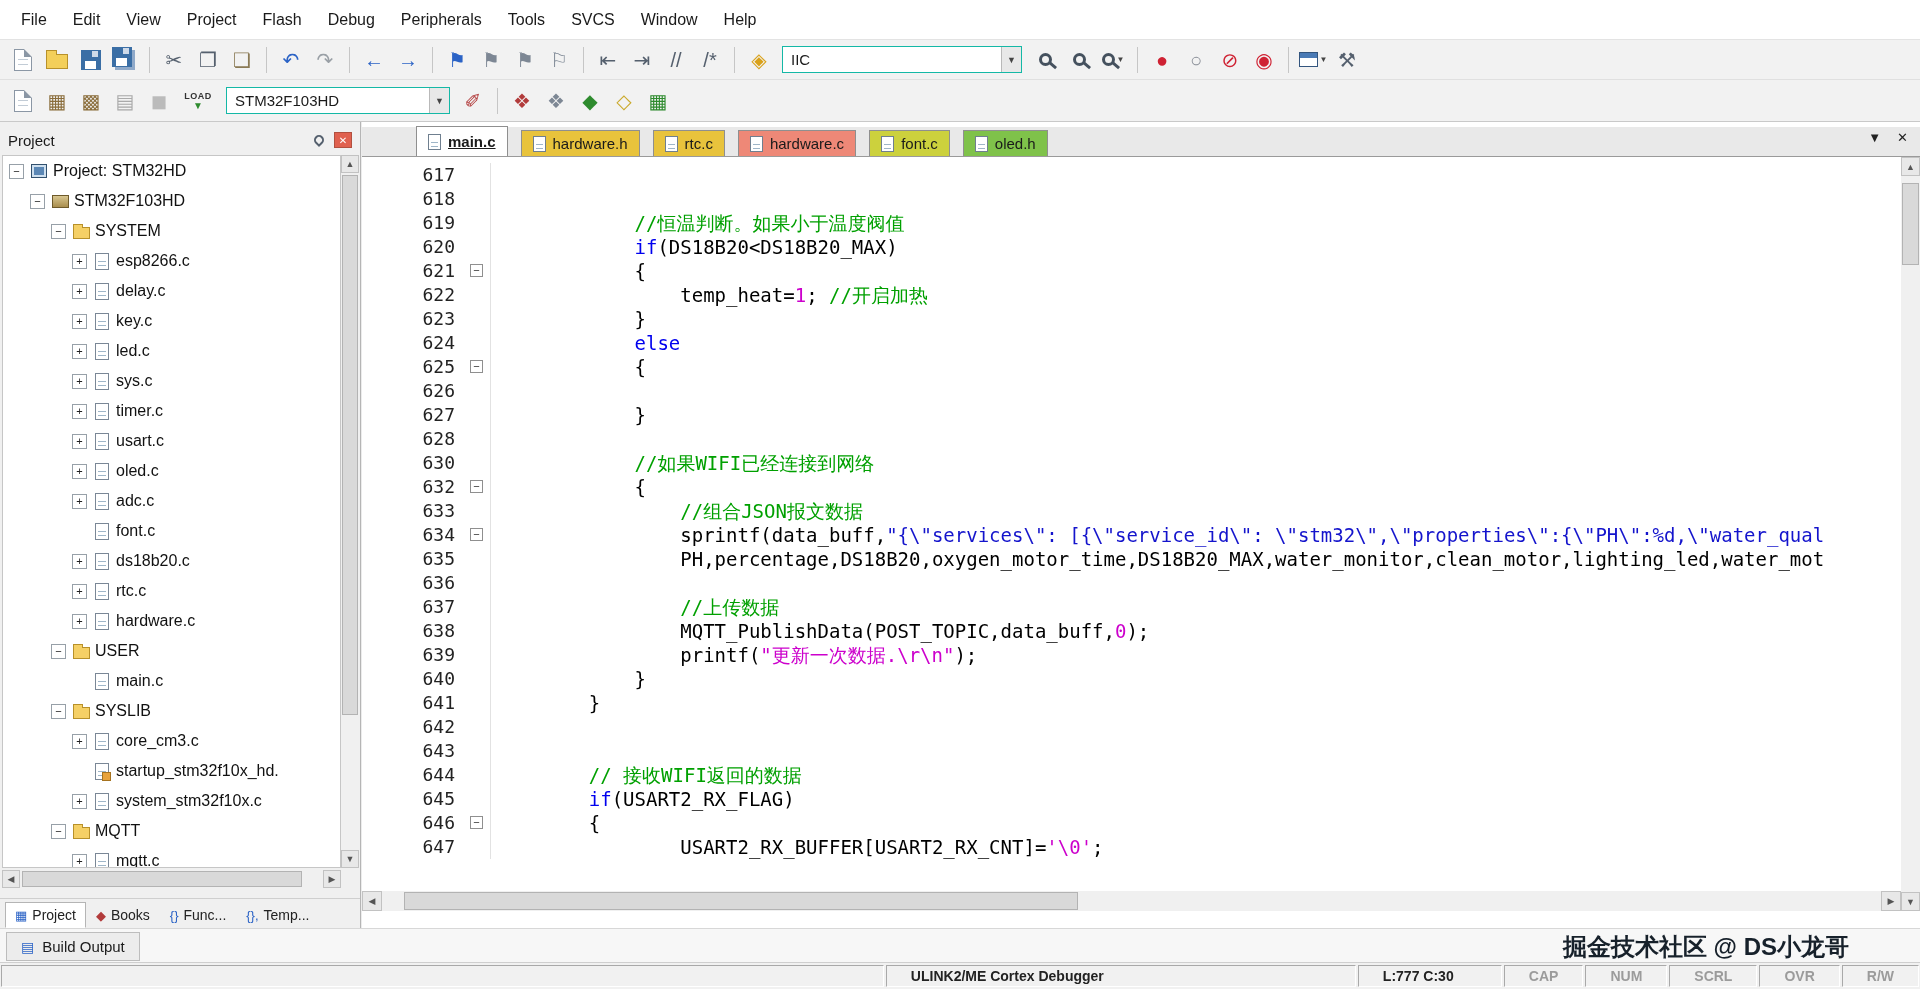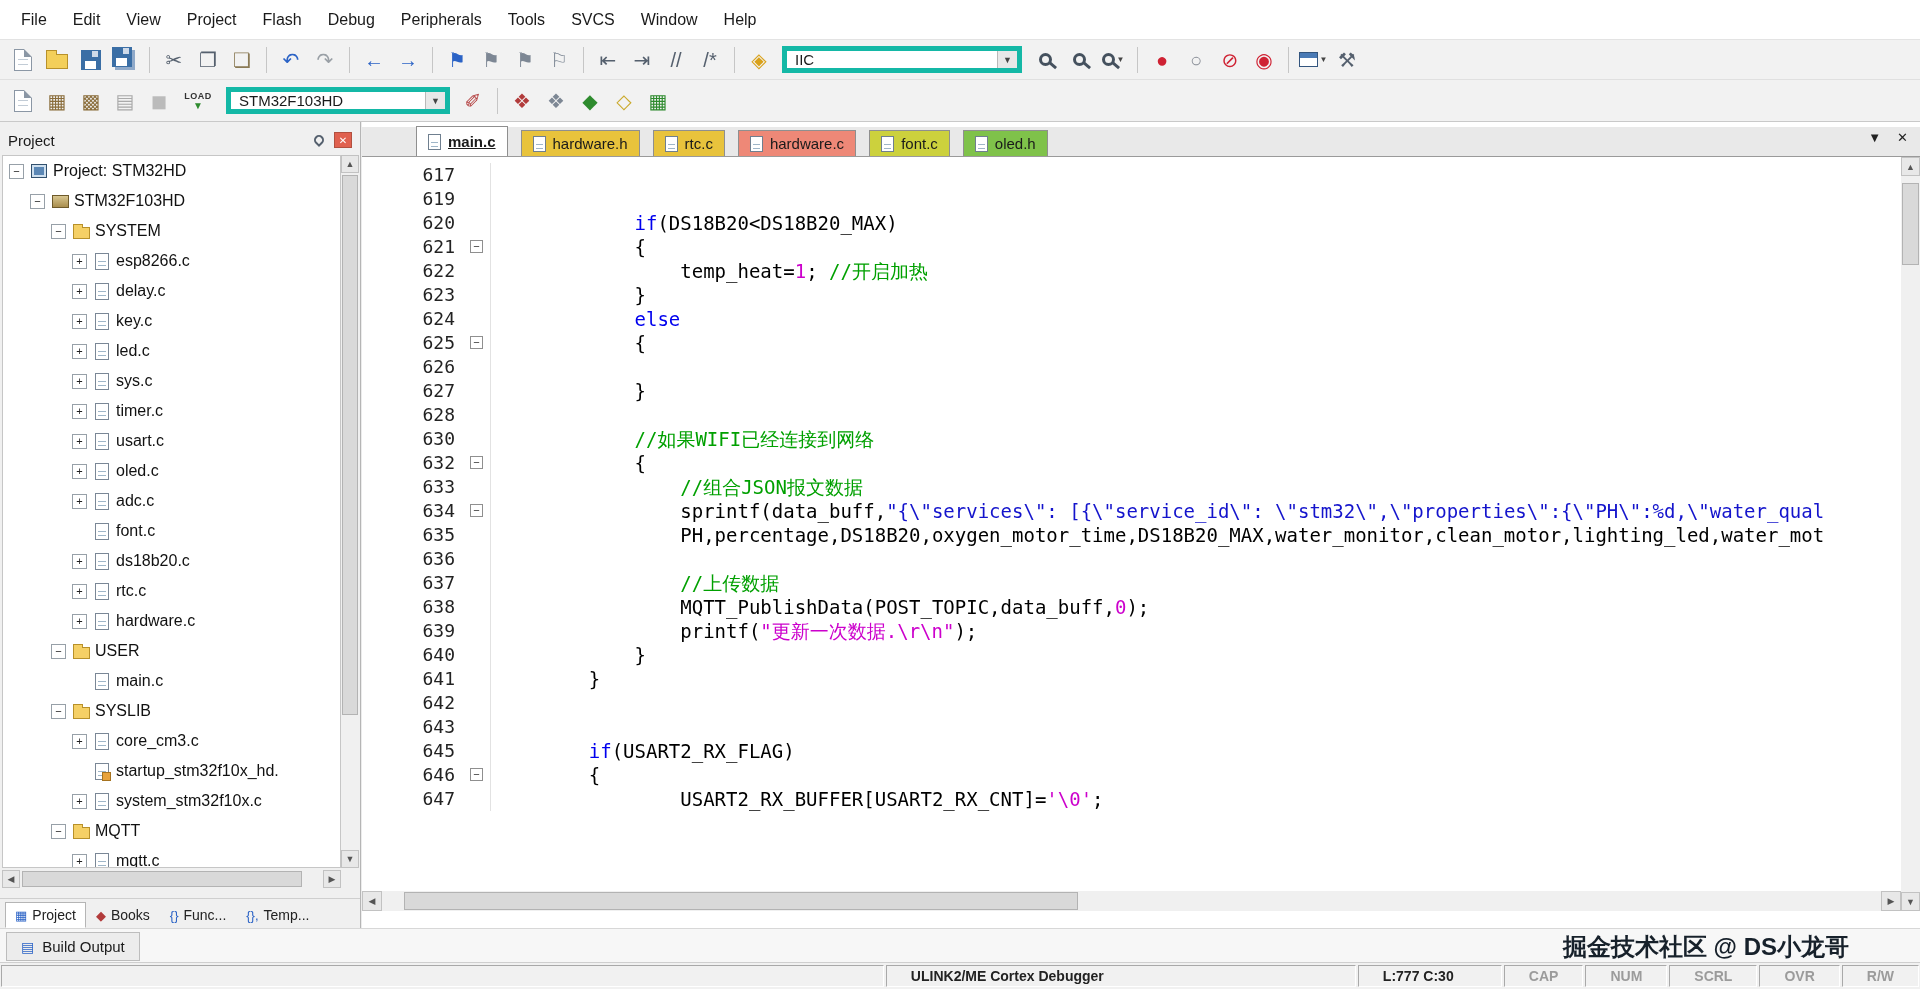--- a/index.html
+++ b/index.html
@@ -34,21 +34,21 @@
   .i-floppy-all { box-shadow:3px 3px 0 #8fa9c9; margin:-3px 3px 3px -3px; }
   .i-lens, .i-lens-caret { width:13px; height:13px; border:3px solid #45515e; border-radius:50%; position:relative; }
   .i-lens::after, .i-lens-caret::after { content:""; position:absolute; width:8px; height:3px; background:#45515e;
     right:-8px; bottom:-4px; transform:rotate(40deg); }
   .i-window-caret { width:19px; height:15px; border:1px solid #33557e; background:#fff; }
   .i-window-caret::before { content:""; display:block; height:5px; background:#4a7ab5; }
   .tload { flex-direction:column; width:42px; }
   .load-text { font-size:9px; font-weight:bold; color:#333; line-height:10px; letter-spacing:0.5px; }
   .load-arrow { font-size:10px; line-height:10px; }
 
-  .combo { height:27px; background:#fff; border:5px solid #14b8a6; display:flex; align-items:center;
+  .combo { height:27px; background:#fff; border:1px solid #14b8a6; display:flex; align-items:center;
     font-size:15px; padding-left:8px; margin:0 6px; }
   .combo-text { flex:1; }
   .combo-caret { align-self:stretch; display:flex; align-items:center; padding:0 5px; font-size:9px; color:#444;
     background:#e8e8e8; border-left:1px solid #b9b9b9; }
 
   
   #project-panel { position:absolute; left:0; top:122px; width:361px; height:806px; background:#f0f0f0; border-right:1px solid #b5b5b5; }
   .panel-header { position:absolute; left:2px; right:2px; top:5px; height:26px; display:flex; align-items:center;
     padding:0 6px; font-size:15px; }
   .panel-header .spacer { flex:1; }
@@ -552,21 +552,22 @@
           <span class="etab-label">oled.h</span>
         </div>
       </div>
     <div class="tabbar-ctrls">
       <span>▼</span>
       <span>✕</span>
     </div>
     <div id="code-viewport">
       <div id="code-lines">
           <div class="code-row"><span class="ln">617</span><span class="fold"></span><span class="code-text"></span></div>
-          <div class="code-row"><span class="ln">619</span><span class="fold"></span></div>
+          <div class="code-row"><span class="ln">618</span><span class="fold"></span><span class="code-text"></span></div>
+          <div class="code-row"><span class="ln">619</span><span class="fold"></span><span class="code-text"><span class="c-plain">        </span><span class="c-com">//恒温判断。如果小于温度阀值</span></span></div>
           <div class="code-row"><span class="ln">620</span><span class="fold"></span><span class="code-text"><span class="c-plain">        </span><span class="c-kw">if</span><span class="c-plain">(DS18B20&lt;DS18B20_MAX)</span></span></div>
           <div class="code-row"><span class="ln">621</span><span class="fold"><span class="fold-box">−</span></span><span class="code-text"><span class="c-plain">        {</span></span></div>
           <div class="code-row"><span class="ln">622</span><span class="fold"></span><span class="code-text"><span class="c-plain">            temp_heat=</span><span class="c-mag">1</span><span class="c-plain">; </span><span class="c-com">//开启加热</span></span></div>
           <div class="code-row"><span class="ln">623</span><span class="fold"></span><span class="code-text"><span class="c-plain">        }</span></span></div>
           <div class="code-row"><span class="ln">624</span><span class="fold"></span><span class="code-text"><span class="c-plain">        </span><span class="c-kw">else</span></span></div>
           <div class="code-row"><span class="ln">625</span><span class="fold"><span class="fold-box">−</span></span><span class="code-text"><span class="c-plain">        {</span></span></div>
           <div class="code-row"><span class="ln">626</span><span class="fold"></span></div>
           <div class="code-row"><span class="ln">627</span><span class="fold"></span><span class="code-text"><span class="c-plain">        }</span></span></div>
           <div class="code-row"><span class="ln">628</span><span class="fold"></span><span class="code-text"></span></div>
           <div class="code-row"><span class="ln">630</span><span class="fold"></span><span class="code-text"><span class="c-plain">        </span><span class="c-com">//如果WIFI已经连接到网络</span></span></div>
@@ -575,20 +576,21 @@
           <div class="code-row"><span class="ln">634</span><span class="fold"><span class="fold-box">−</span></span><span class="code-text"><span class="c-plain">            sprintf(data_buff,</span><span class="c-str">"{\"services\": [{\"service_id\": \"stm32\",\"properties\":{\"PH\":%d,\"water_qual</span></span></div>
           <div class="code-row"><span class="ln">635</span><span class="fold"></span><span class="code-text"><span class="c-plain">            PH,percentage,DS18B20,oxygen_motor_time,DS18B20_MAX,water_monitor,clean_motor,lighting_led,water_mot</span></span></div>
           <div class="code-row"><span class="ln">636</span><span class="fold"></span><span class="code-text"></span></div>
           <div class="code-row"><span class="ln">637</span><span class="fold"></span><span class="code-text"><span class="c-plain">            </span><span class="c-com">//上传数据</span></span></div>
           <div class="code-row"><span class="ln">638</span><span class="fold"></span><span class="code-text"><span class="c-plain">            MQTT_PublishData(POST_TOPIC,data_buff,</span><span class="c-mag">0</span><span class="c-plain">);</span></span></div>
           <div class="code-row"><span class="ln">639</span><span class="fold"></span><span class="code-text"><span class="c-plain">            printf(</span><span class="c-mag">"更新一次数据.\r\n"</span><span class="c-plain">);</span></span></div>
           <div class="code-row"><span class="ln">640</span><span class="fold"></span><span class="code-text"><span class="c-plain">        }</span></span></div>
           <div class="code-row"><span class="ln">641</span><span class="fold"></span><span class="code-text"><span class="c-plain">    }</span></span></div>
           <div class="code-row"><span class="ln">642</span><span class="fold"></span><span class="code-text"></span></div>
           <div class="code-row"><span class="ln">643</span><span class="fold"></span><span class="code-text"></span></div>
+          <div class="code-row"><span class="ln">644</span><span class="fold"></span><span class="code-text"><span class="c-plain">    </span><span class="c-com">// 接收WIFI返回的数据</span></span></div>
           <div class="code-row"><span class="ln">645</span><span class="fold"></span><span class="code-text"><span class="c-plain">    </span><span class="c-kw">if</span><span class="c-plain">(USART2_RX_FLAG)</span></span></div>
           <div class="code-row"><span class="ln">646</span><span class="fold"><span class="fold-box">−</span></span><span class="code-text"><span class="c-plain">    {</span></span></div>
           <div class="code-row"><span class="ln">647</span><span class="fold"></span><span class="code-text"><span class="c-plain">            USART2_RX_BUFFER[USART2_RX_CNT]=</span><span class="c-mag">'\0'</span><span class="c-plain">;</span></span></div>
         </div>
     </div>
     <div id="editor-vsb">
       <div class="sbtn">▲</div>
       <div class="evsb-thumb"></div>
       <div class="sbtn sb-bottom">▼</div>
     </div>

